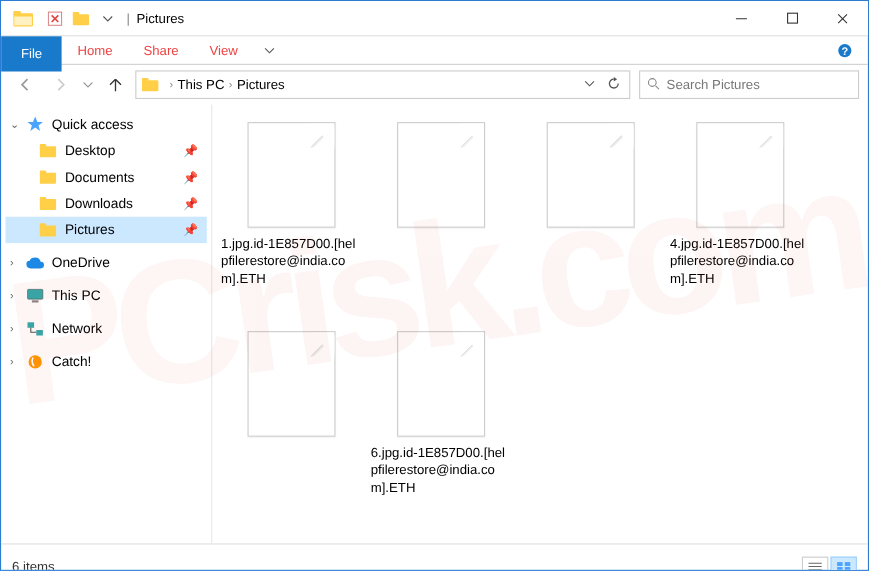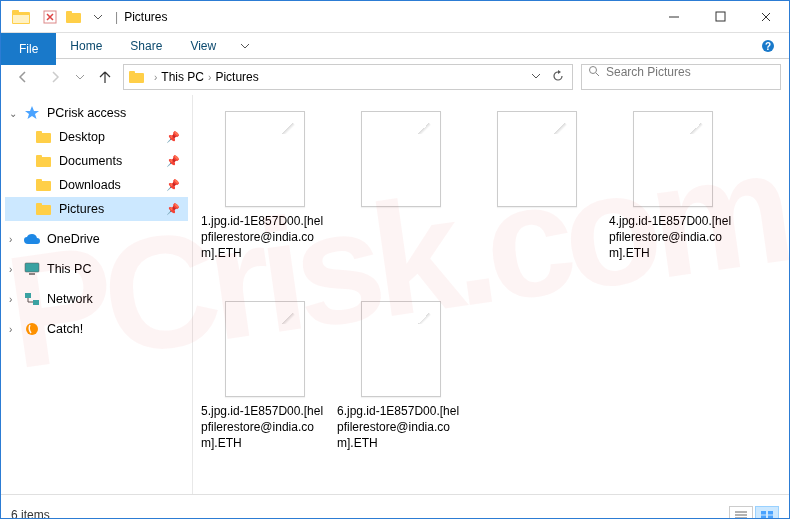--- a/index.html
+++ b/index.html
@@ -11,34 +11,34 @@
 .qat { display: flex; align-items: center; gap: 2px; margin-left: 4px; }
 .qat-item { width: 22px; height: 22px; display:flex; align-items:center; justify-content:center; }
 .title-sep { color: #888; margin: 0 6px; font-size: 12px; }
 .window-title { font-size: 12px; color: #000; }
 .window-controls { margin-left: auto; display: flex; }
 .win-btn { width: 46px; height: 30px; display:flex; align-items:center; justify-content:center; }
 .win-btn svg { stroke: #333; }
 
 .ribbon-tabs { height: 26px; display: flex; align-items: stretch; border-bottom: 1px solid #d0d0d0; font-size: 12px; }
 .file-tab { background: #1979ca; color: #fff; padding: 16px 18px; display:flex; align-items:center; }
-.ribbon-tab { padding: 0 14px; display:flex; align-items:center; color: #0c4a6e; }
+.ribbon-tab { padding: 0 14px; display:flex; align-items:center; color: #ef4444; }
 .help-icon { margin-left: auto; width: 30px; display:flex; align-items:center; justify-content:center; color:#1979ca; margin-right:6px;}
 .expand-icon { width: 30px; display:flex; align-items:center; justify-content:center; color:#555;}
 
 .navbar { height: 36px; display: flex; align-items: center; padding: 4px 8px; gap: 4px; }
 .nav-btn { width: 28px; height: 28px; display:flex; align-items:center; justify-content:center; color:#888; }
 .nav-btn.enabled { color: #333; }
 .addressbar { flex: 1; height: 26px; border: 1px solid #ccc; display: flex; align-items: center; padding: 0 4px; font-size: 12px; background:#fff;}
 .addr-icon { width:18px; height:18px; margin-right:4px; display:flex;align-items:center;justify-content:center;}
 .addr-sep { color:#888; margin: 0 4px; font-size:10px; }
 .addr-seg { color:#000; }
 .addr-controls { margin-left:auto; display:flex; gap:2px; }
 .addr-ctrl { width:20px; color:#555; text-align:center; }
-.searchbox { width: 200px; height: 26px; border: 1px solid #ccc; display:flex; padding: 0 6px; font-size:12px; color:#777; margin-left:4px;}
+.searchbox { width: 200px; height: 26px; border: 1px solid #ccc; display:flex; align-items:center; padding: 0 6px; font-size:12px; color:#777; margin-left:4px;}
 .searchbox .s-icon { margin-right:6px; }
 
 .content { display: flex; height: calc(100% - 32px - 26px - 36px - 24px); }
 .sidebar { width: 192px; border-right: 1px solid #e8e8e8; padding: 6px 4px; font-size: 12.5px; overflow:hidden; }
 .tree-item { display:flex; align-items:center; height: 24px; padding-left: 4px; cursor:default;}
 .tree-item.sub { padding-left: 30px; }
 .tree-item.top { margin-top: 6px; }
 .tree-item.selected { background: #cce8ff; }
 .tv-caret { width:12px; color:#666; font-size:10px; margin-right:2px;}
 .tv-icon { width:18px; height:18px; margin-right:6px; display:flex;align-items:center;justify-content:center;}
@@ -186,21 +186,21 @@
 <div class="content">
 
   <div class="sidebar">
     <div class="tree-item">
       <span class="tv-caret">⌄</span>
       <span class="tv-icon">
           <svg width="16" height="16" viewBox="0 0 16 16">
             <path d="M8 1 L10 6 L15 6 L11 9 L12.5 14 L8 11 L3.5 14 L5 9 L1 6 L6 6 Z" fill="#4aa3ff"></path>
           </svg>
         </span>
-      <span>PCrisk access</span>
+      <span>Quick access</span>
     </div>
     <div id="quick-items">
         <div class="tree-item sub">
           <span class="tv-icon">
             <svg width="16" height="14" viewBox="0 0 16 14">
               <rect x="0" y="3" width="15" height="10" fill="#ffcf48" rx="1"></rect>
               <rect x="0" y="1" width="6" height="4" fill="#ffcf48" rx="1"></rect>
             </svg>
           </span>
           <span>Desktop</span>
@@ -292,21 +292,20 @@
       </div>
       <div class="file-item">
         <div class="file-icon-lg"></div>
       </div>
       <div class="file-item">
         <div class="file-icon-lg"></div>
         <div class="file-label">4.jpg.id-1E857D00.[helpfilerestore@india.com].ETH</div>
       </div>
       <div class="file-item">
         <div class="file-icon-lg"></div>
-        <div class="file-label">5.jpg.id-1E857D00.[helpfilerestore@india.com].ETH</div>
       </div>
       <div class="file-item">
         <div class="file-icon-lg"></div>
         <div class="file-label">6.jpg.id-1E857D00.[helpfilerestore@india.com].ETH</div>
       </div>
     </div>
 </div>
 
 <div class="statusbar">
   <span>6 items</span>

